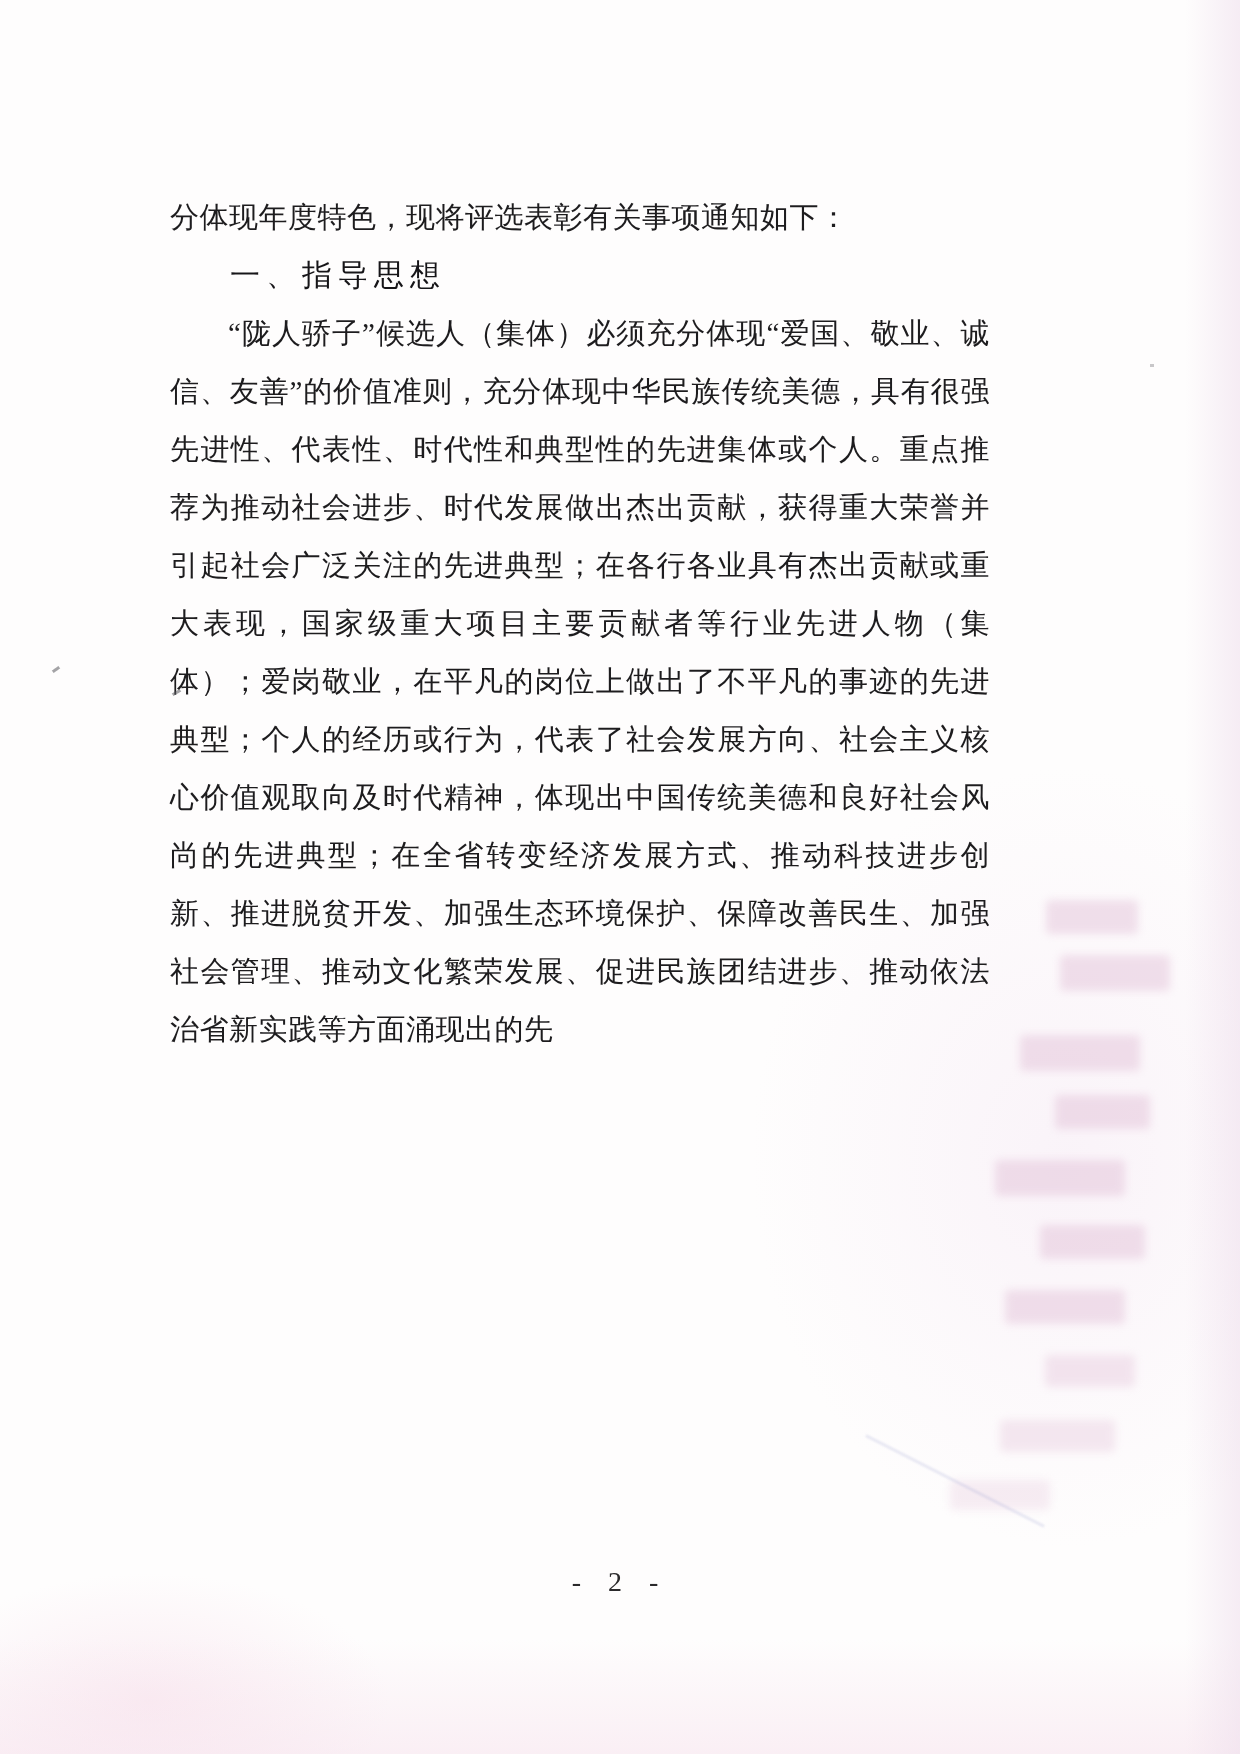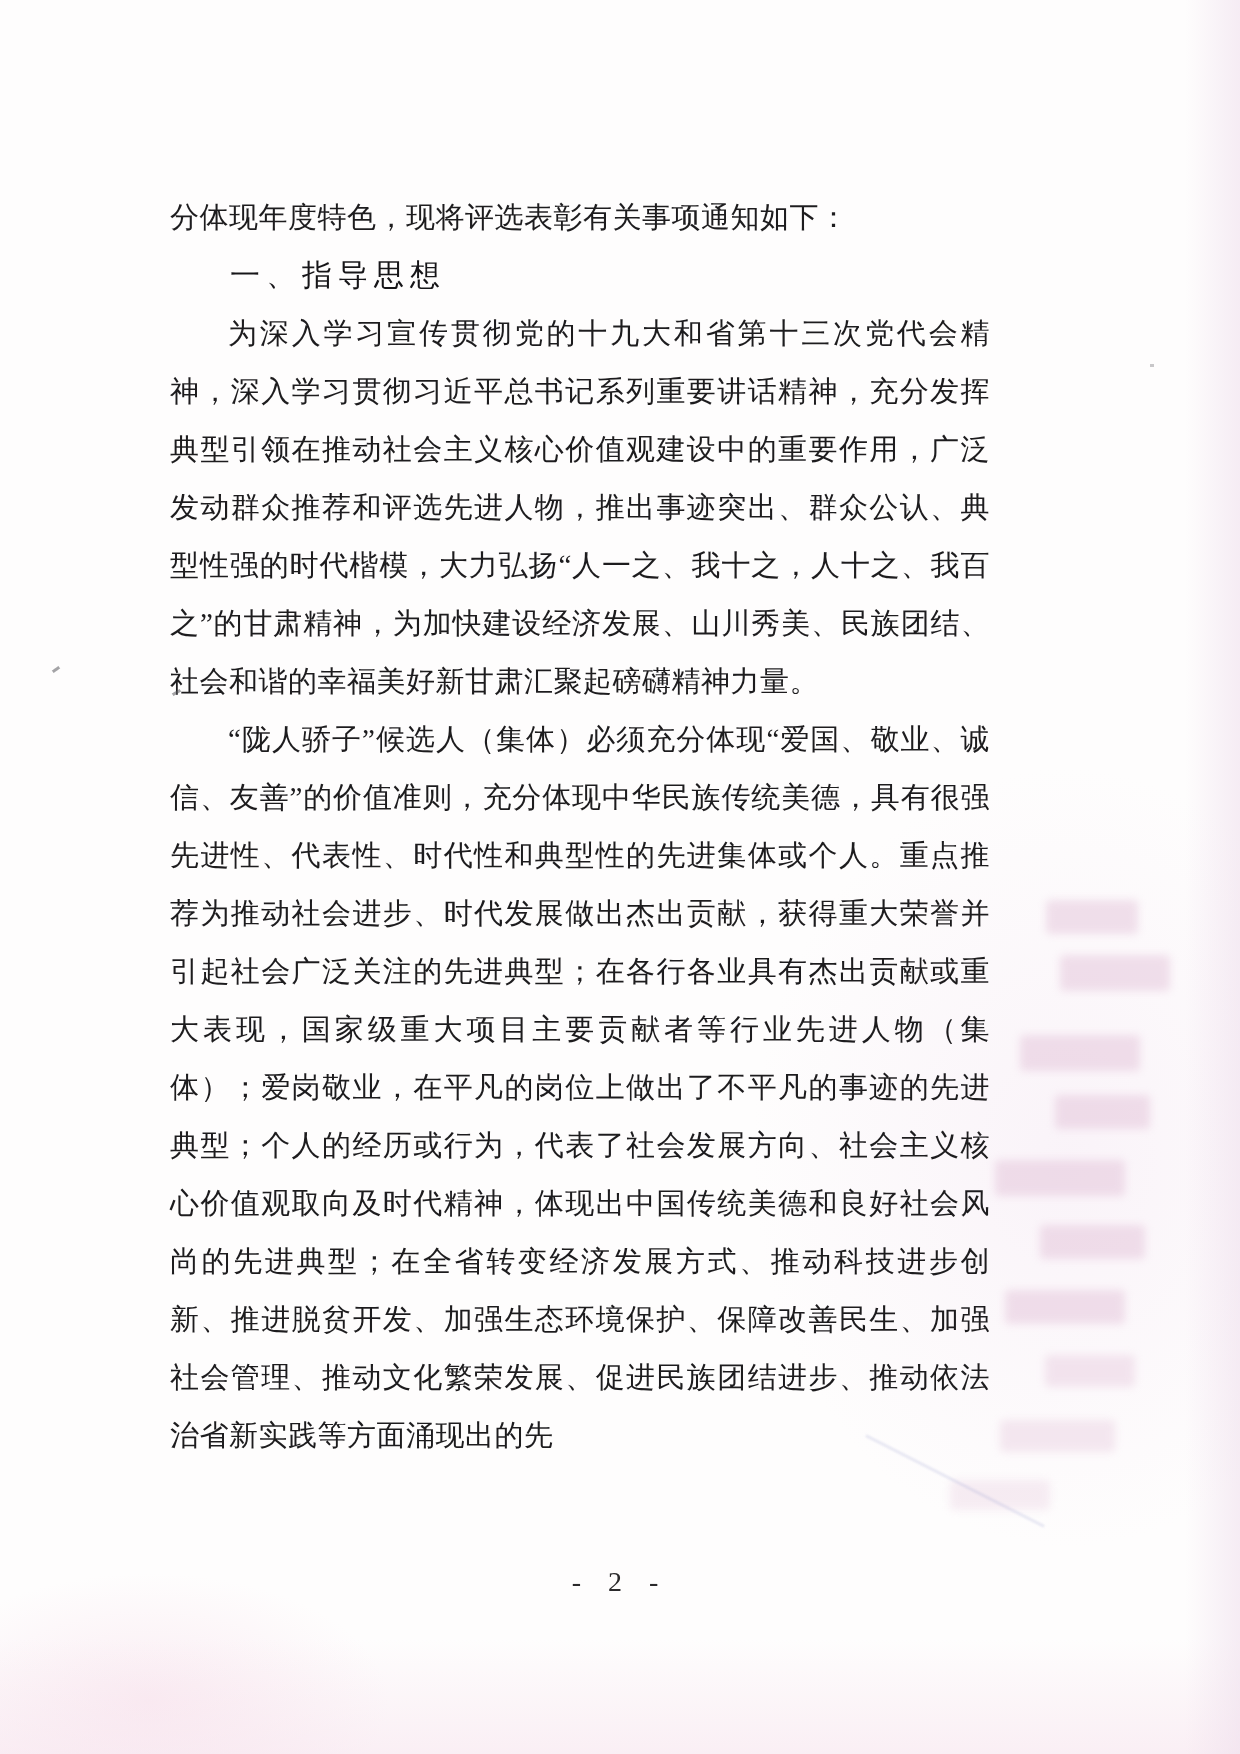--- a/index.html
+++ b/index.html
@@ -80,21 +80,20 @@
 </head>
 <body>
 
 <div class="page">
 
   <div class="content">
     <p class="continuation">分体现年度特色，现将评选表彰有关事项通知如下：</p>
 
     <h2 class="heading">一、指导思想</h2>
 
-    <p class="body-par">为深入学习宣传贯彻党的十九大和省第十三次党代会精神，深入学习贯彻习近平总书记系列重要讲话精神，充分发挥典型引领在推动社会主义核心价值观建设中的重要作用，广泛发动群众推荐和评选先进人物，推出事迹突出、群众公认、典型性强的时代楷模，大力弘扬“人一之、我十之，人十之、我百之”的甘肃精神，为加快建设经济发展、山川秀美、民族团结、社会和谐的幸福美好新甘肃汇聚起磅礴精神力量。</p>
 
 
     <p class="body-par">“陇人骄子”候选人（集体）必须充分体现“爱国、敬业、诚信、友善”的价值准则，充分体现中华民族传统美德，具有很强先进性、代表性、时代性和典型性的先进集体或个人。重点推荐为推动社会进步、时代发展做出杰出贡献，获得重大荣誉并引起社会广泛关注的先进典型；在各行各业具有杰出贡献或重大表现，国家级重大项目主要贡献者等行业先进人物（集体）；爱岗敬业，在平凡的岗位上做出了不平凡的事迹的先进典型；个人的经历或行为，代表了社会发展方向、社会主义核心价值观取向及时代精神，体现出中国传统美德和良好社会风尚的先进典型；在全省转变经济发展方式、推动科技进步创新、推进脱贫开发、加强生态环境保护、保障改善民生、加强社会管理、推动文化繁荣发展、促进民族团结进步、推动依法治省新实践等方面涌现出的先</p>
   </div>
 
   <div class="page-footer">- 2 -</div>
 
   <div class="smudge" style="left:1046px; top:900px;  width:92px; height:34px;"></div>
   <div class="smudge" style="left:1060px; top:955px;  width:110px; height:36px;"></div>
   <div class="smudge" style="left:1020px; top:1035px; width:120px; height:36px;"></div>

